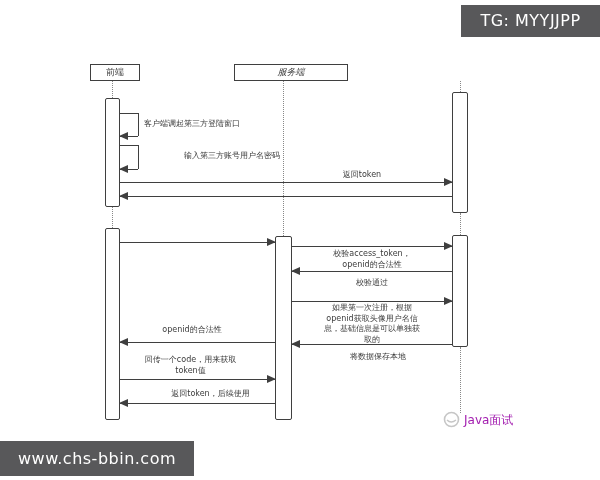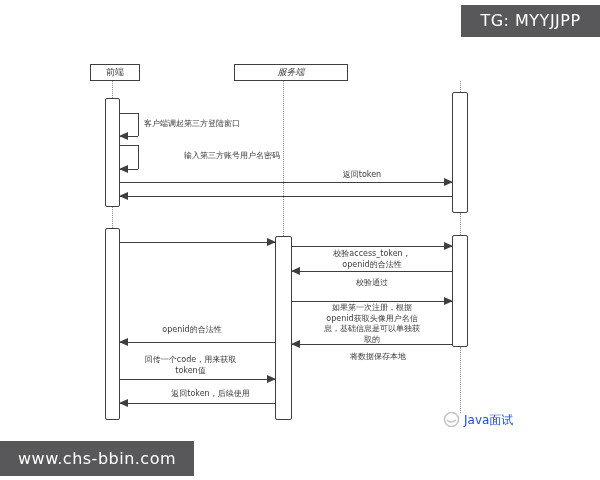--- a/index.html
+++ b/index.html
@@ -27,21 +27,21 @@
     border-top:4.5px solid transparent;border-bottom:4.5px solid transparent;border-left:9px solid #3f3f3f;}
   .arrow .head-l{position:absolute;left:-1px;top:0;width:0;height:0;
     border-top:4.5px solid transparent;border-bottom:4.5px solid transparent;border-right:9px solid #3f3f3f;}
   .hline{position:absolute;height:0;border-top:1px solid #3f3f3f;}
   .vline{position:absolute;width:0;border-left:1px solid #3f3f3f;}
   .lbl{
     position:absolute;font-size:8px;color:#3a3a3a;line-height:1.32;
     white-space:pre-line;text-align:center;
   }
   .lbl.left{text-align:center;}
-  .wm-text{position:absolute;font-size:12px;color:#1d4ed8;}
+  .wm-text{position:absolute;font-size:12px;color:#a21caf;}
 </style>
 </head>
 <body>
 
 <div id="stage">
 
   <div class="badge" style="left:461px;top:5px;width:139px;height:32px;line-height:32px;">TG: MYYJJPP</div>
 
   <div class="actor" style="left:90px;top:64px;width:50px;">前端</div>
   <div class="actor" style="left:234px;top:64px;width:114px;font-style:italic;">服务端</div>

